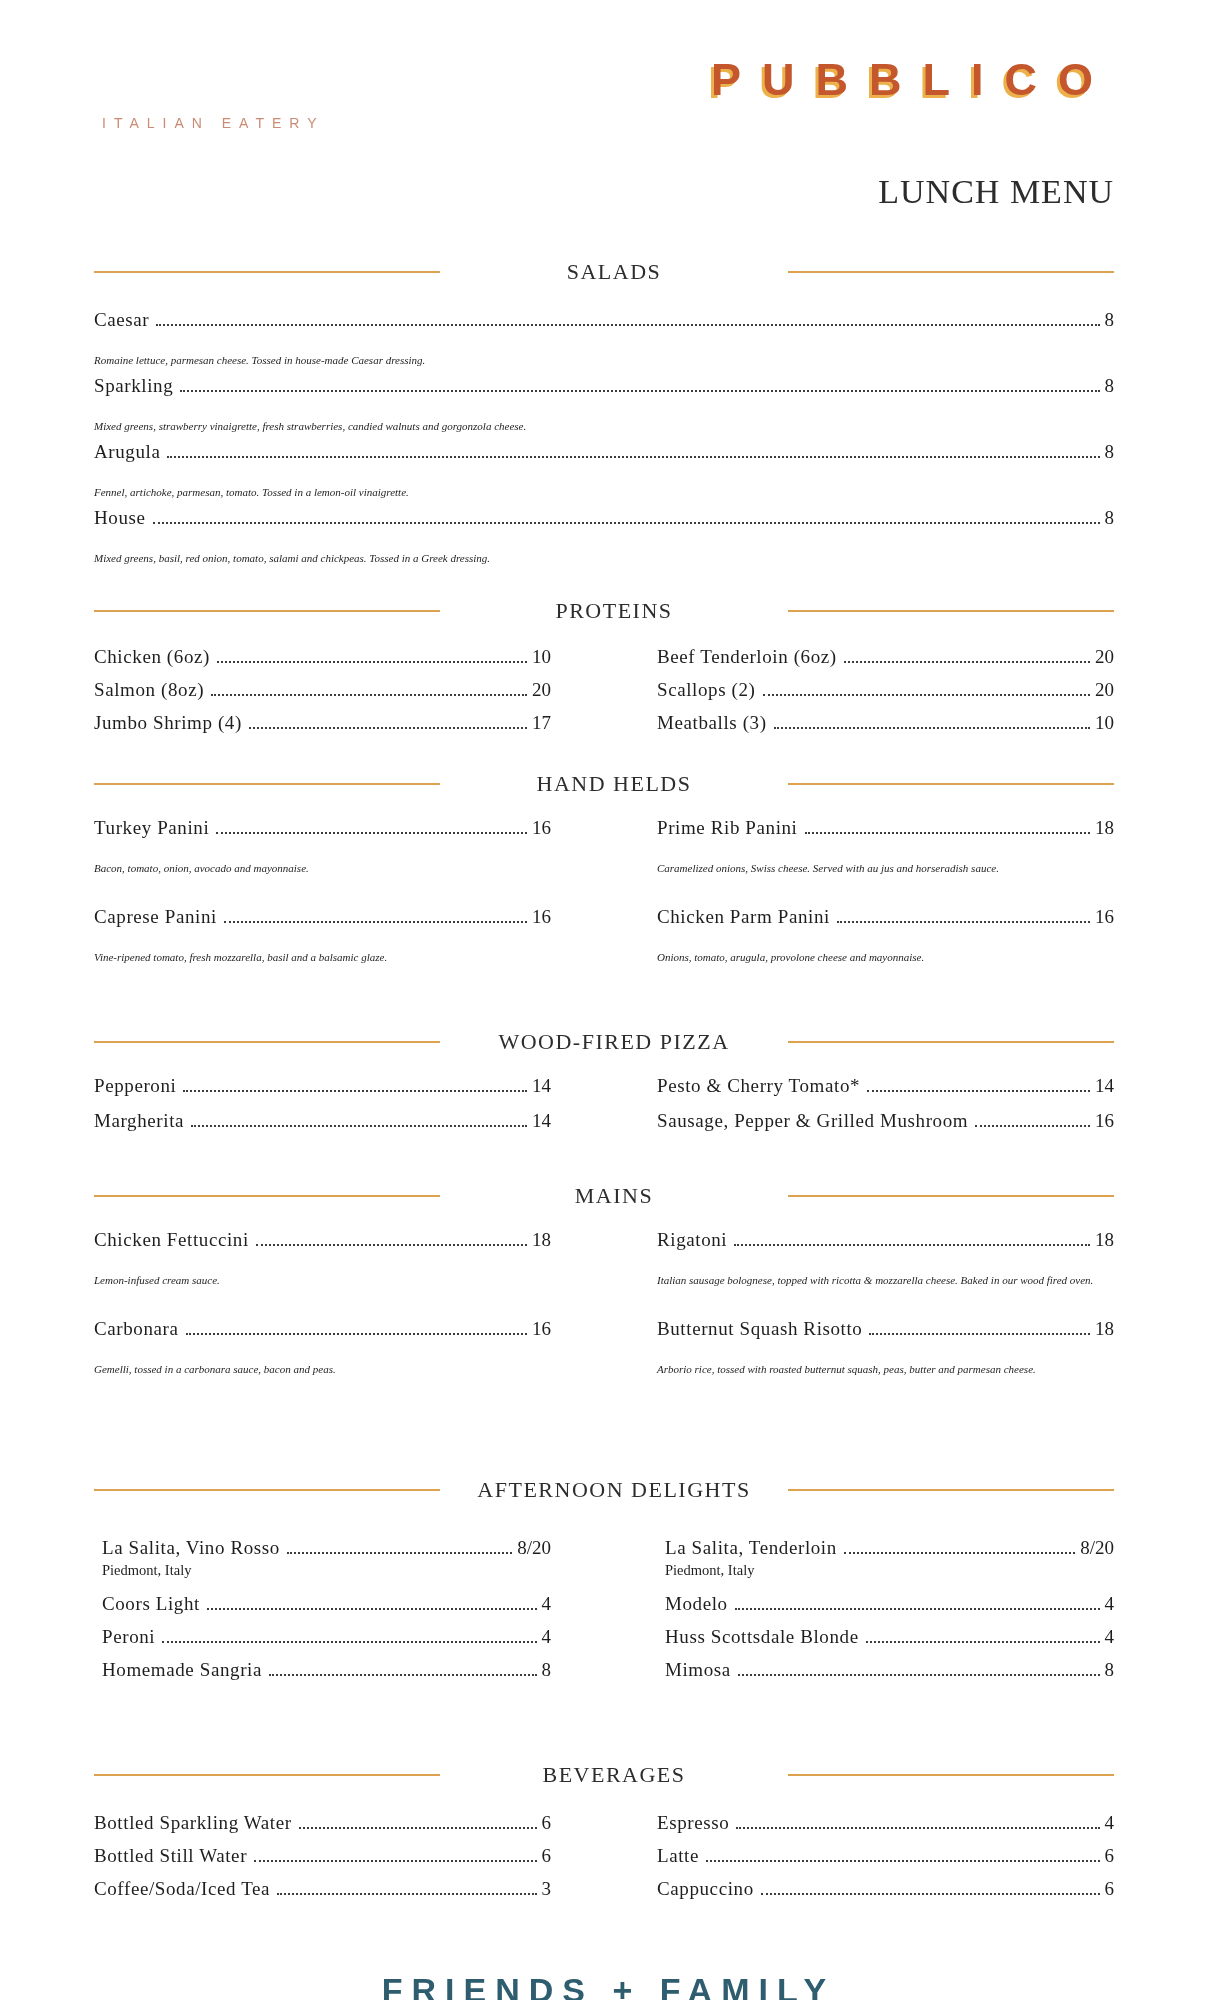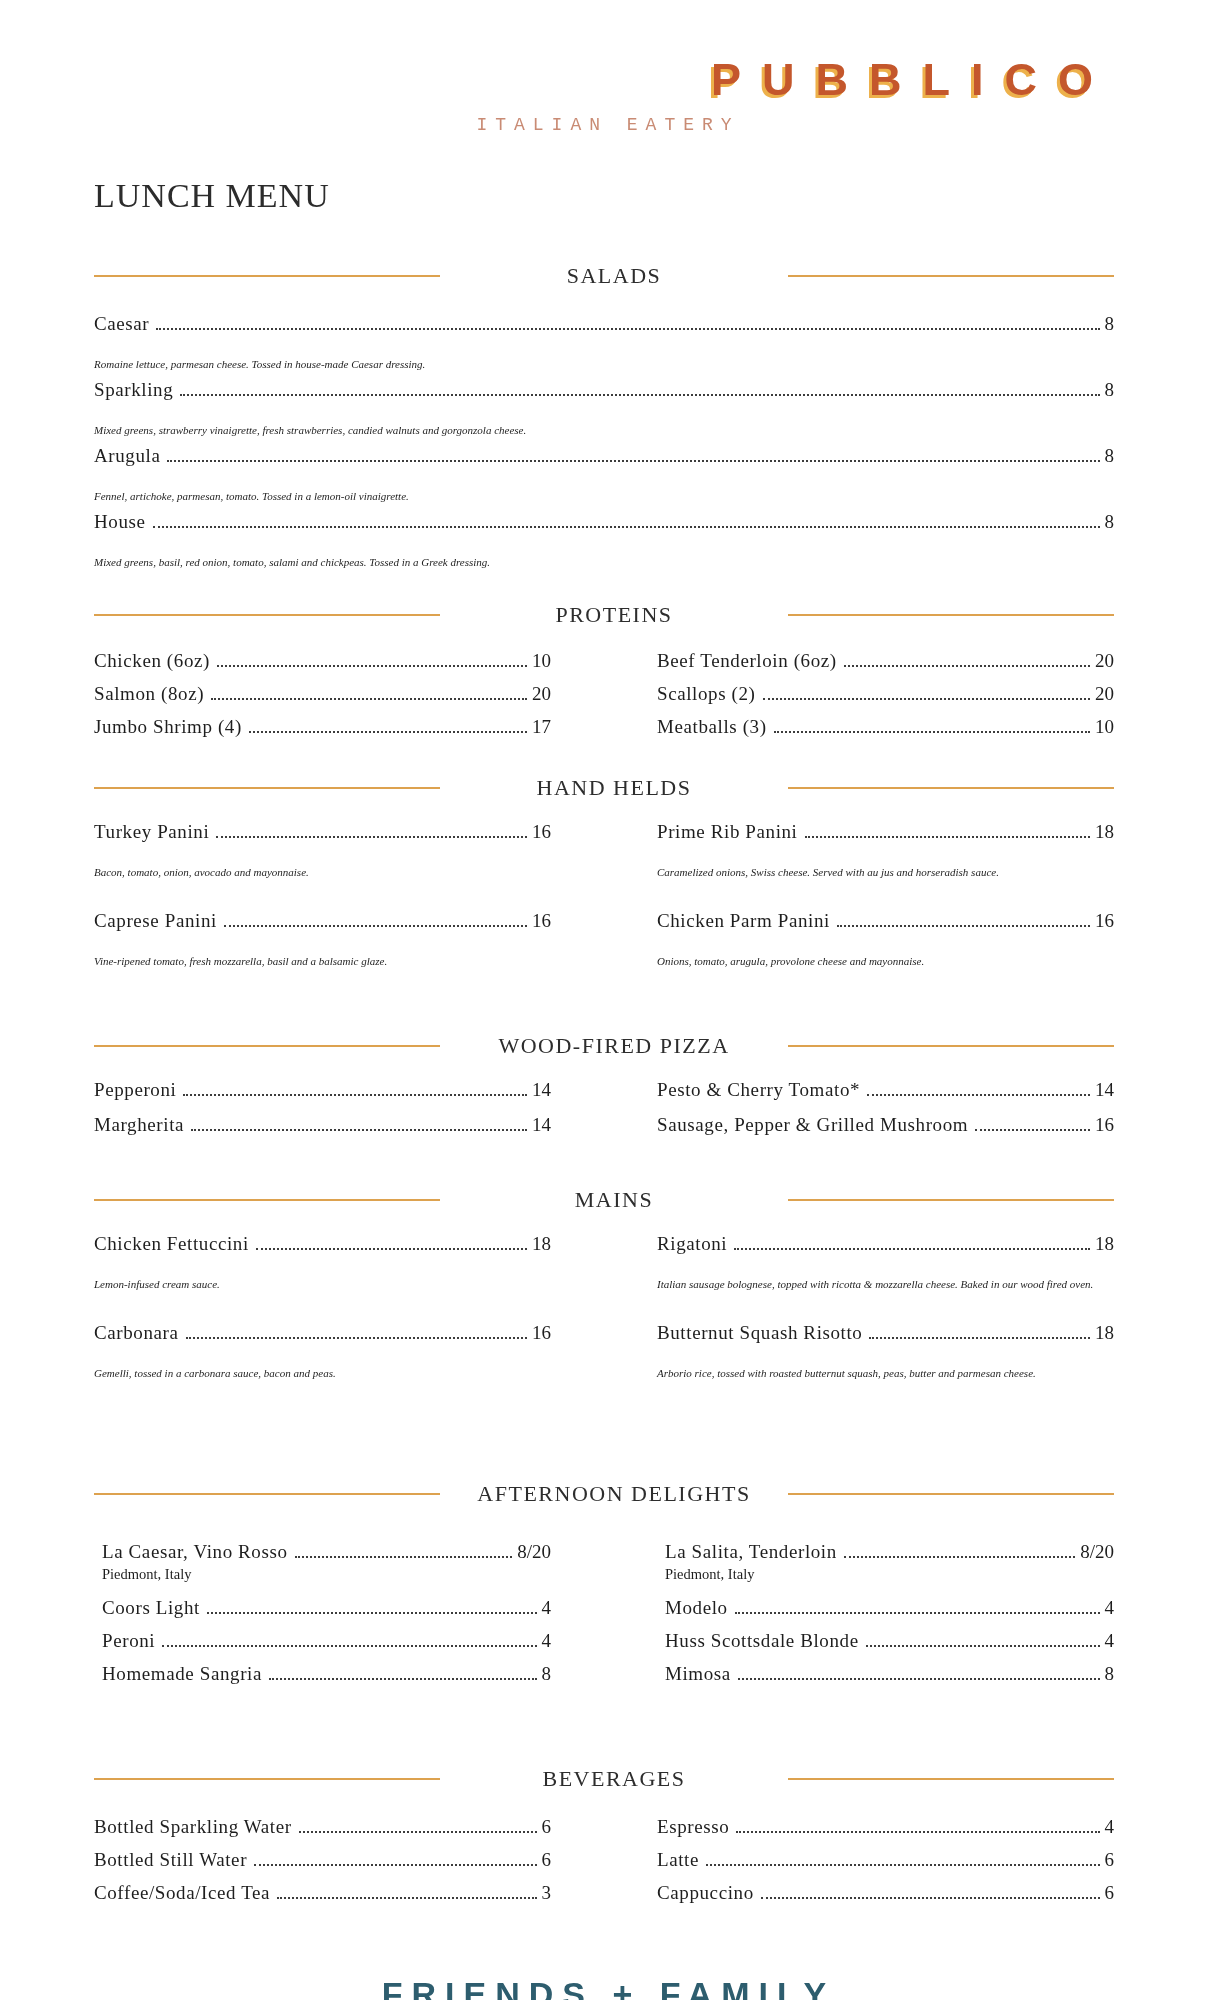--- a/index.html
+++ b/index.html
@@ -25,30 +25,29 @@
     text-align: right;
     font-family: "Liberation Sans", sans-serif;
     font-weight: 700;
     font-size: 45px;
     letter-spacing: 21px;
     text-indent: 21px;
     color: var(--logo-text);
     text-shadow: -3px 3px 0 var(--logo-shadow);
   }
   .logo-tagline {
-    text-align: center;
-    font-family: Liberation Mono, monospace;
-    font-size: 18px;
+    font-family: Liberation Sans, sans-serif;
+    font-size: 14px;
     letter-spacing: 8px;
     text-indent: 8px;
     color: var(--tagline-text);
     margin-top: 9px;
   }
   .menu-title {
-    text-align: left;
+    text-align: right;
     font-size: 34px;
     letter-spacing: 1px;
     color: #2c2c2c;
     margin-top: 42px;
   }
 
   
   .section-header { display: flex; align-items: center; }
   .rule { height: 2px; background: var(--accent-line); }
   .rule-left  { width: 346px; }
@@ -337,21 +336,21 @@
   <div class="sec-afternoon">
     <div class="section-header">
       <div class="rule rule-left"></div>
       <div class="section-title">AFTERNOON DELIGHTS</div>
       <div class="rule rule-right"></div>
     </div>
     <div class="grid2 afternoon-grid">
       <div class="col">
         <div class="item-wine">
           <div class="row">
-            <span class="nm">La Caesar, Vino Rosso</span>
+            <span class="nm">La Salita, Vino Rosso</span>
             <span class="dots"></span>
             <span class="pr">8/20</span>
           </div>
           <div class="sub">Piedmont, Italy</div>
         </div>
         <div class="row item-sm">
           <span class="nm">Coors Light</span>
           <span class="dots"></span>
           <span class="pr">4</span>
         </div>

